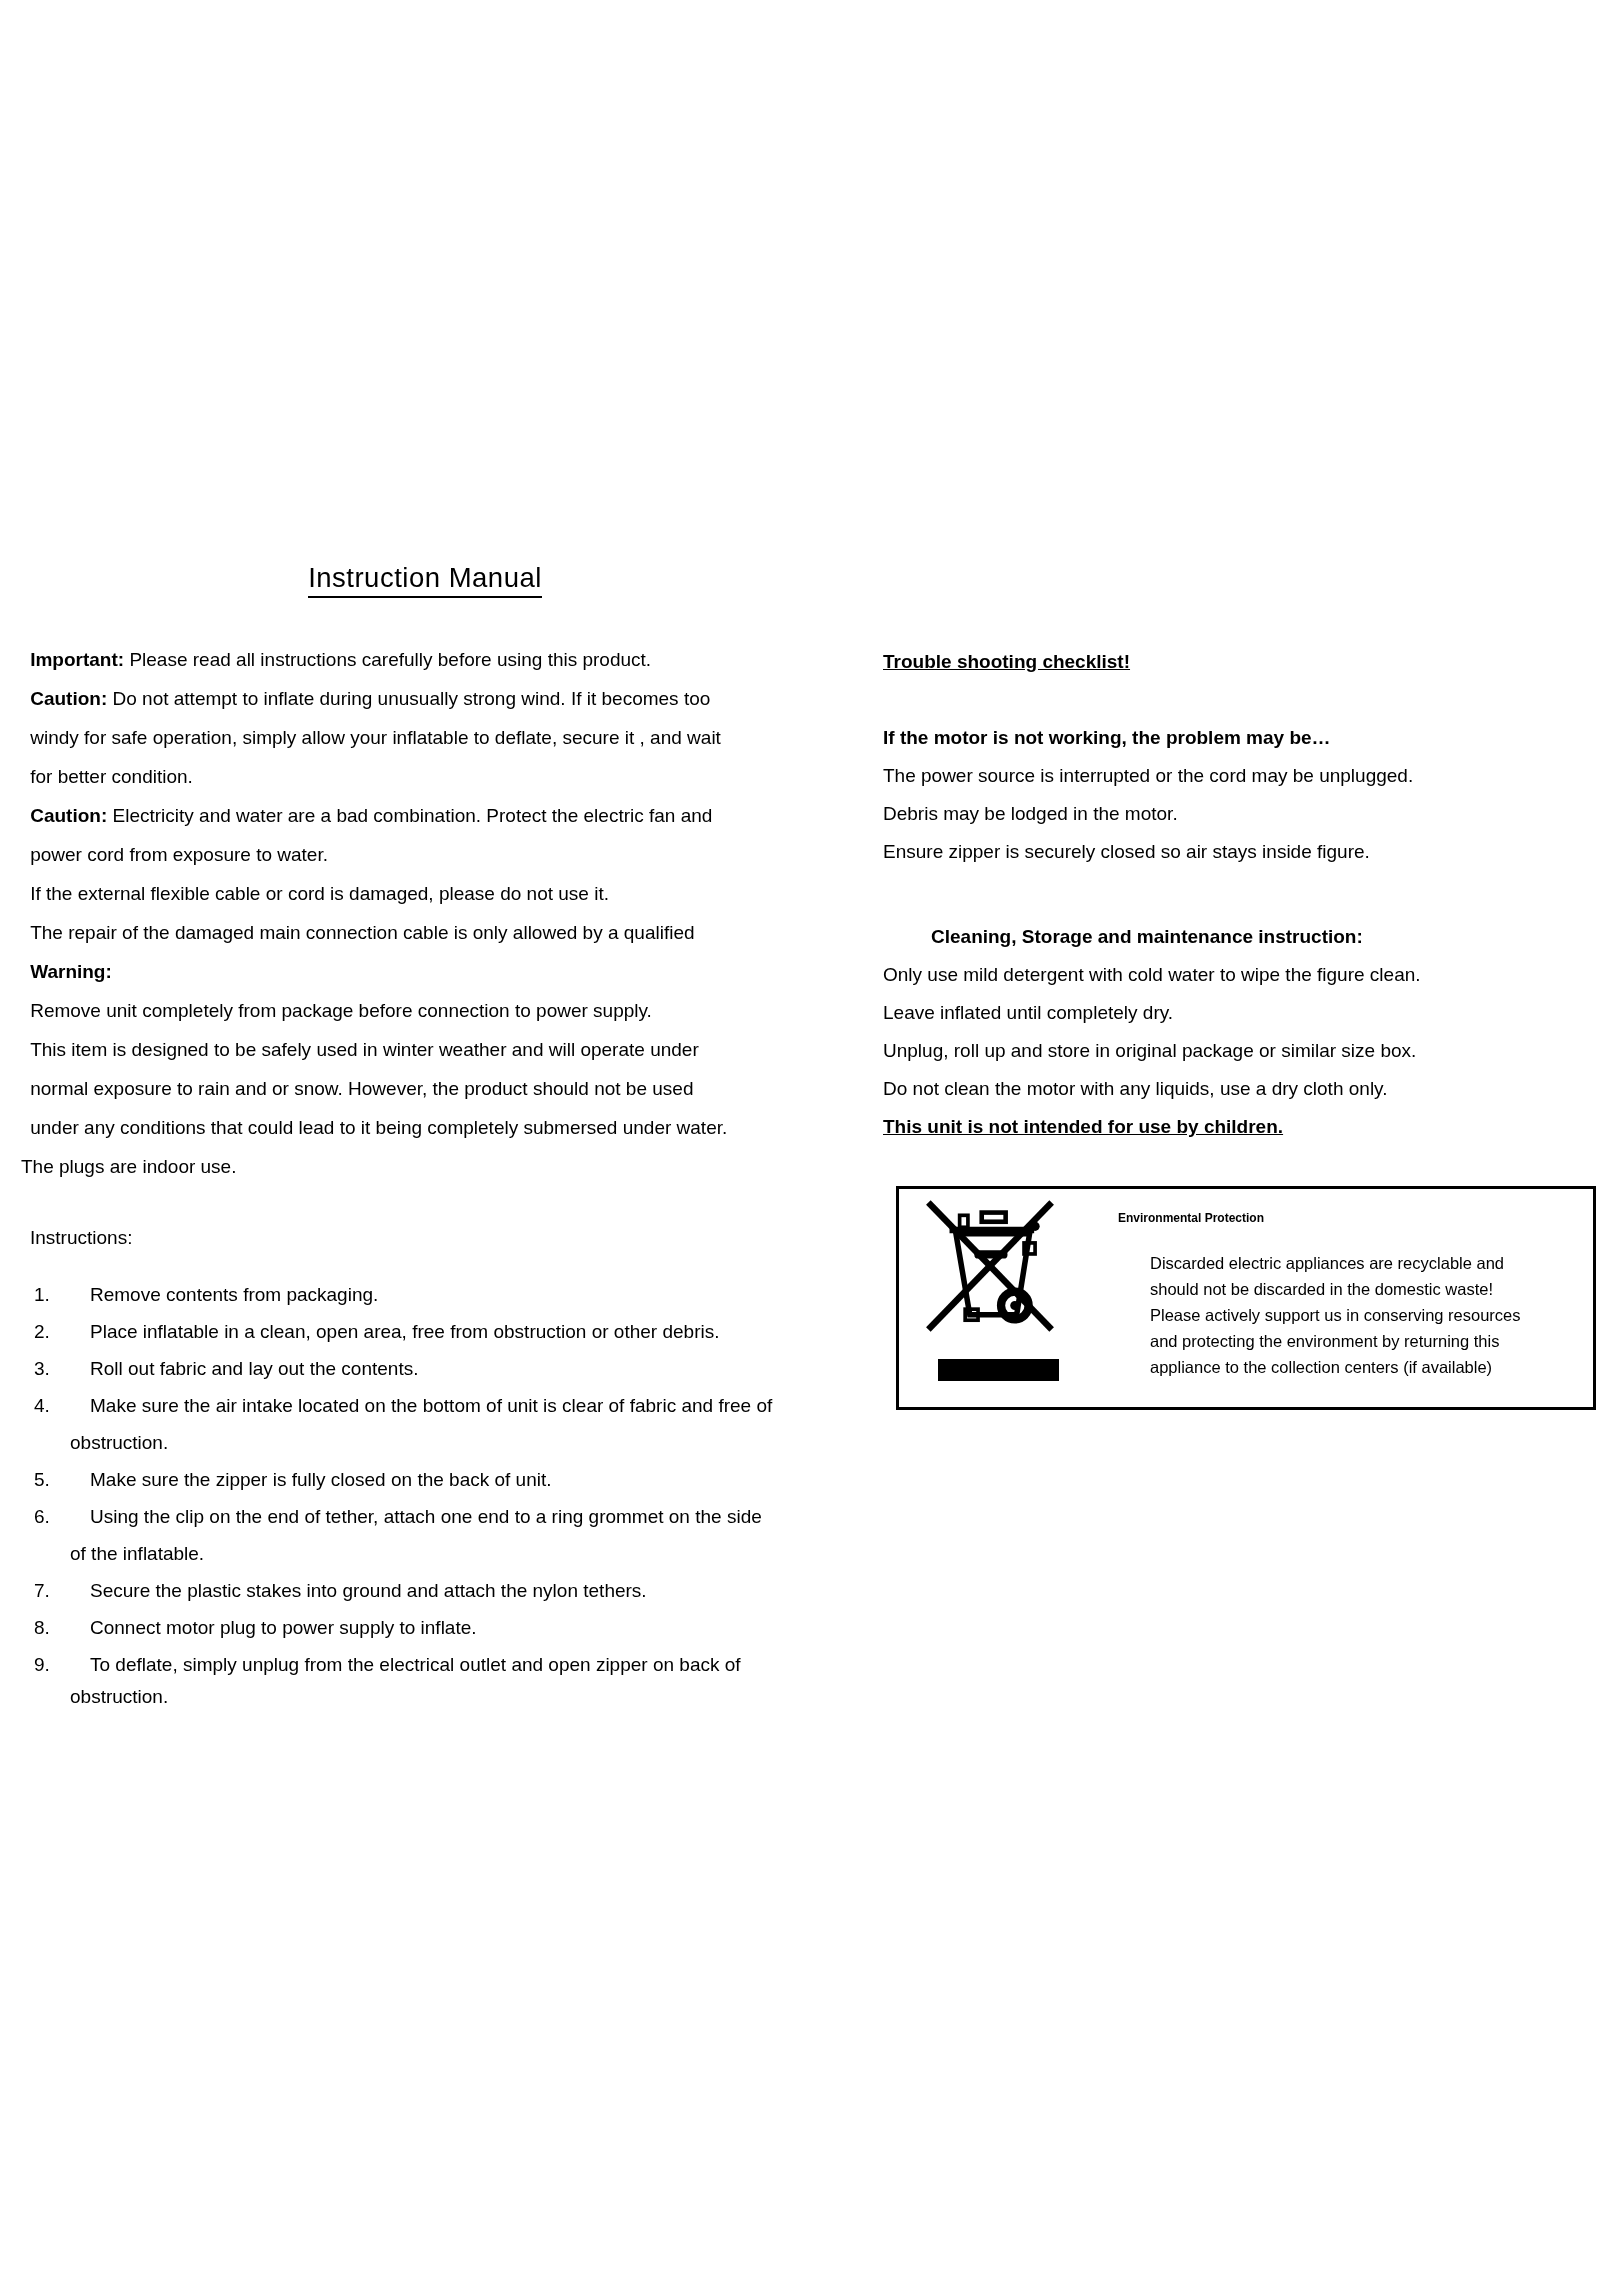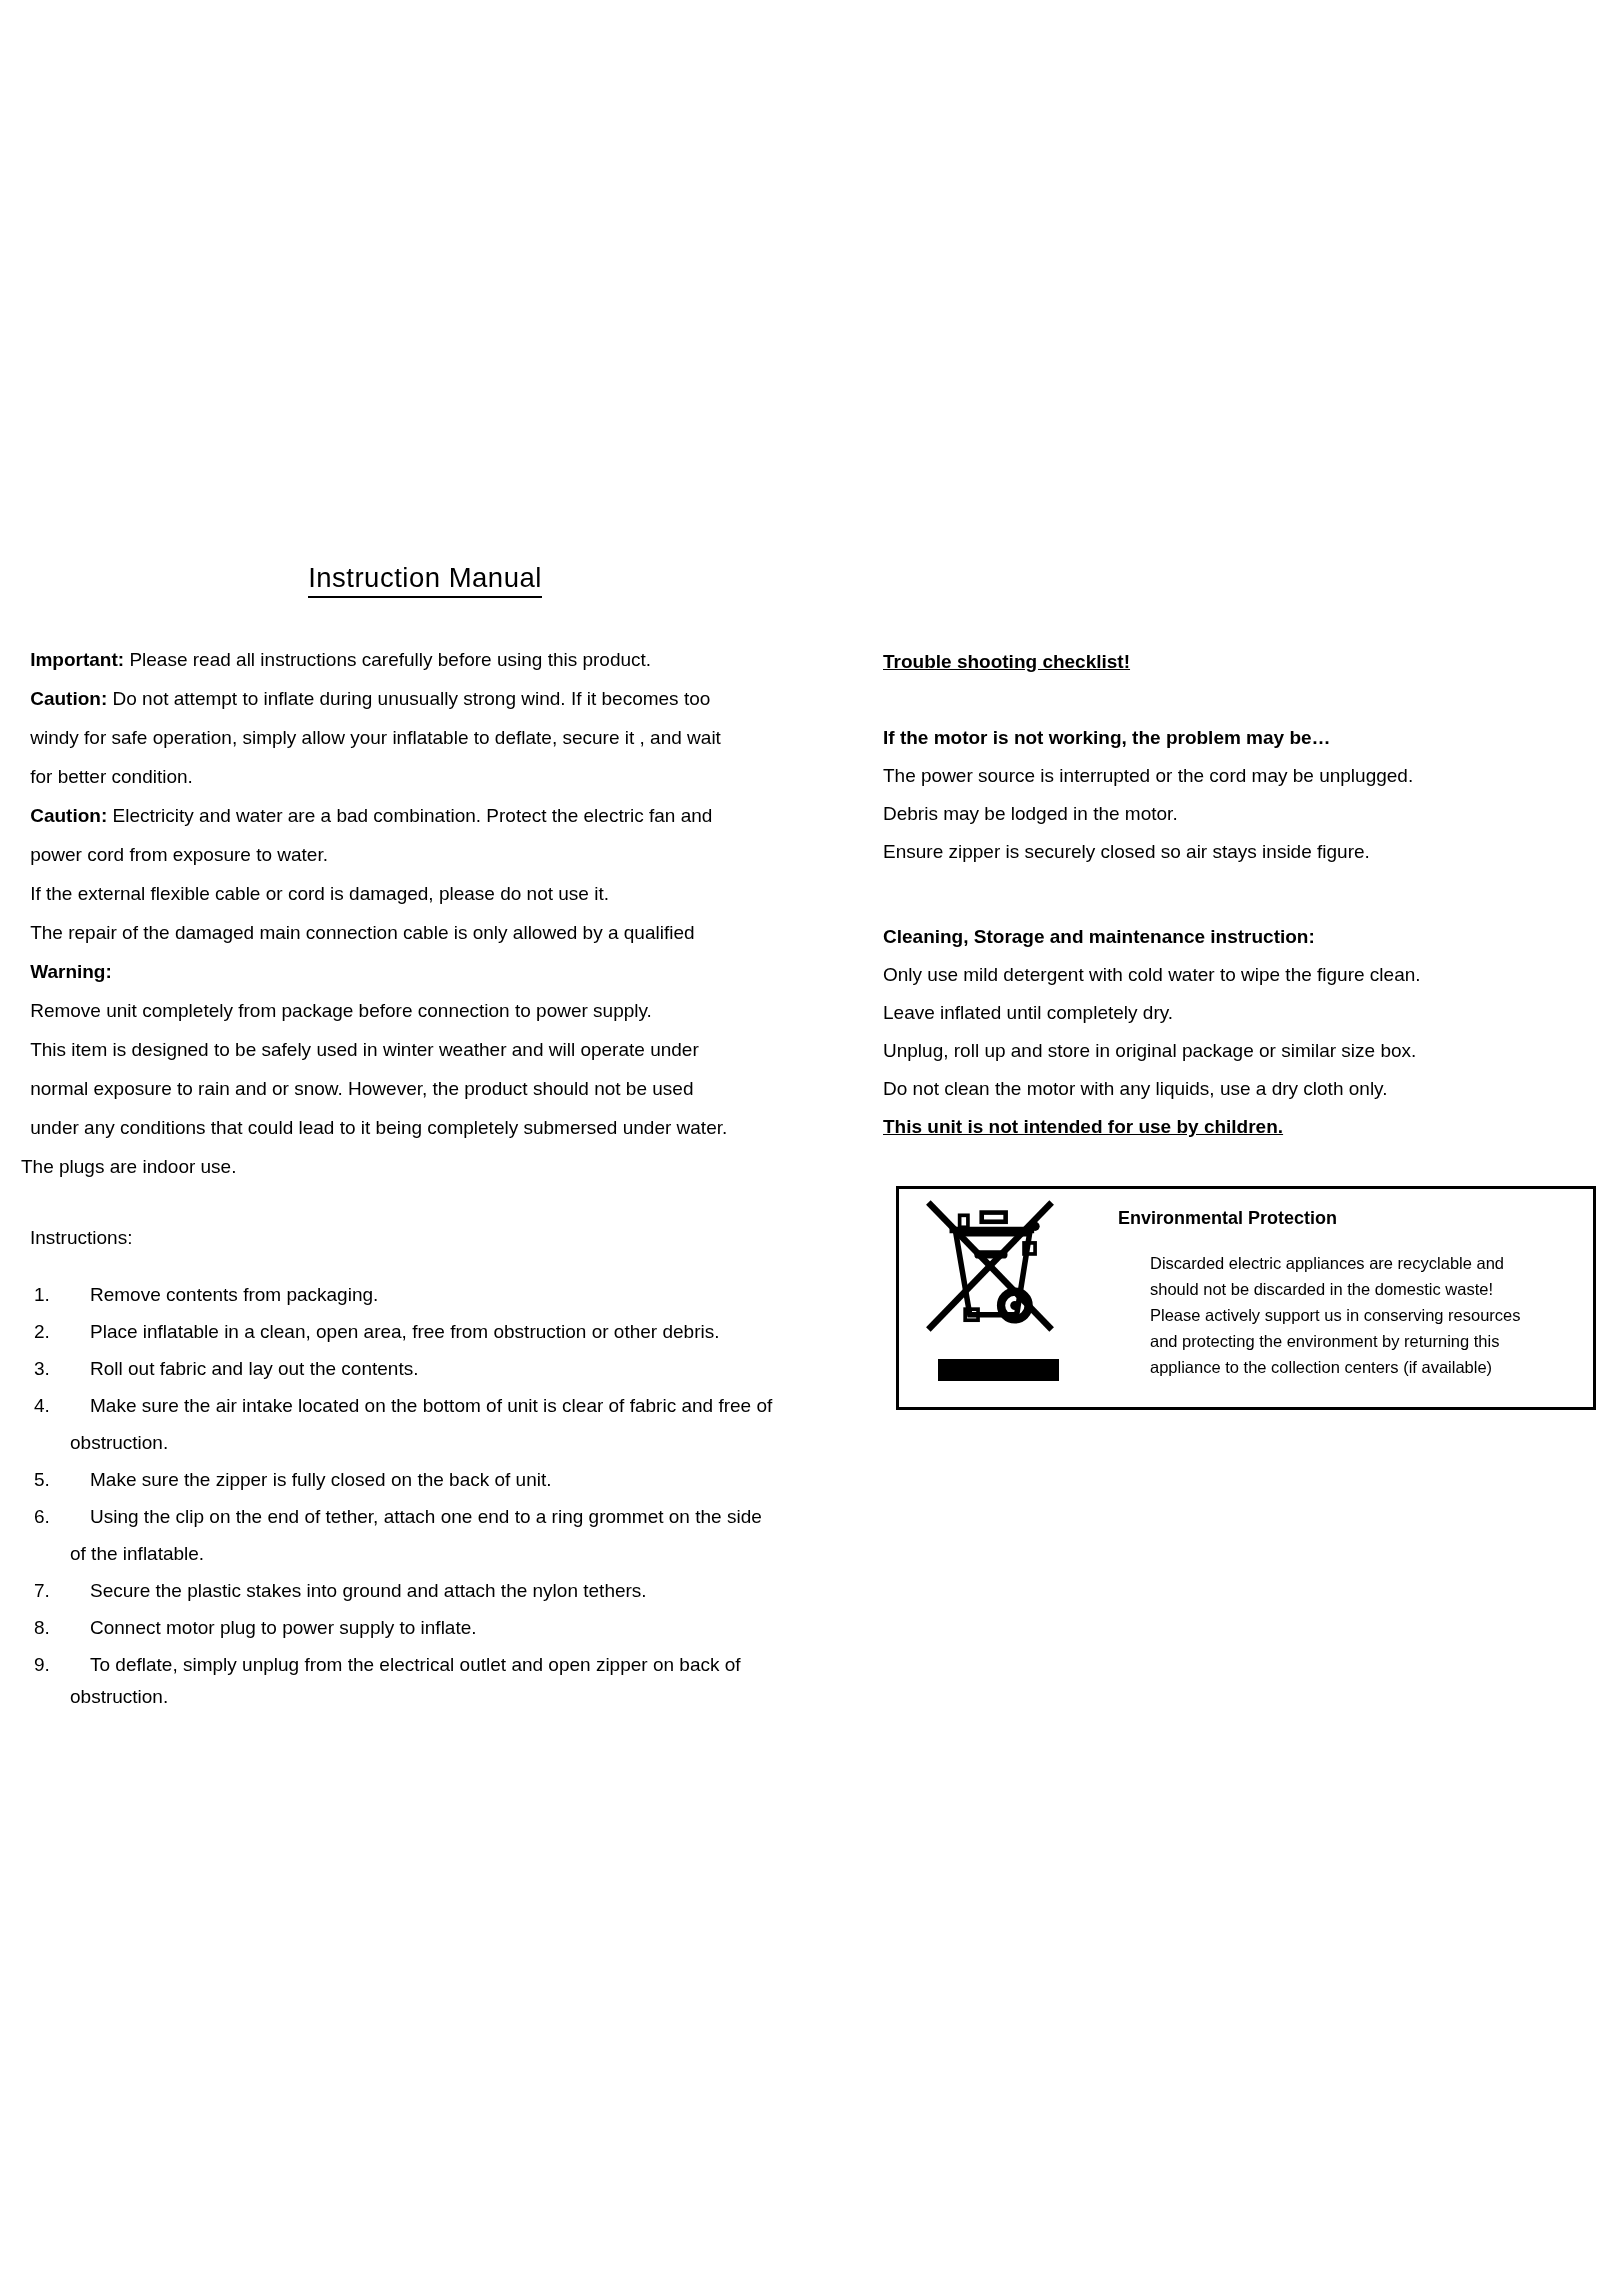--- a/index.html
+++ b/index.html
@@ -35,26 +35,26 @@
   .li .num{position:absolute;left:0;top:0;}
   .li .t2{display:block;line-height:37px;white-space:nowrap;}
   .li .t2.tight{line-height:27px;}
   .li .t1{white-space:nowrap;margin-left:20px;}
   
   .right-col{left:883px;top:643px;width:724px;font-size:19px;}
   .rln{line-height:38px;white-space:nowrap;}
   .bold{font-weight:bold;}
   .underline{text-decoration:underline;}
   .gap-2line{margin-top:38px;}
-  .gap-sect{margin-top:47px;}
+  .gap-sect{margin-top:47px;margin-left:48px;}
   
   .env-box{left:896px;top:1186px;width:694px;height:218px;border:3.7px solid #000;}
   .env-icon{left:22px;top:5.5px;}
   .env-bar{left:39px;top:170px;width:121px;height:22px;background:#000;}
-  .env-title{left:219px;top:18.4px;font-size:18px;font-weight:bold;line-height:22px;}
+  .env-title{left:219px;top:18.4px;font-size:12px;font-weight:bold;line-height:22px;}
   .env-text{left:219px;top:61px;font-size:16.5px;line-height:26px;}
   .env-text div{white-space:nowrap;margin-left:32px;}
 </style>
 </head>
 <body>
 
 <div class="abs title-wrap">
   <span class="title-text">Instruction Manual</span>
 </div>
 

